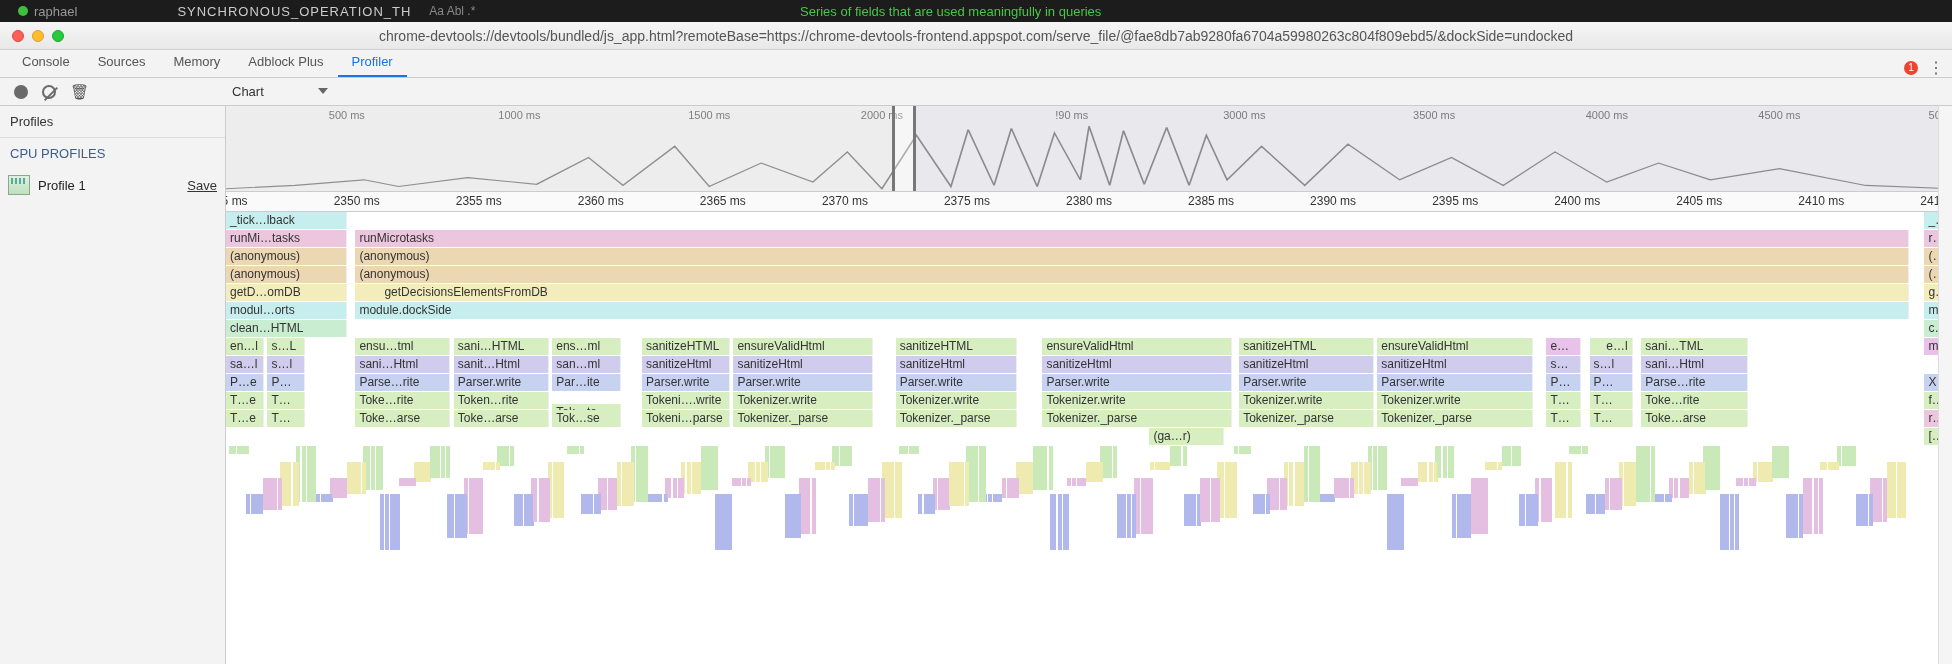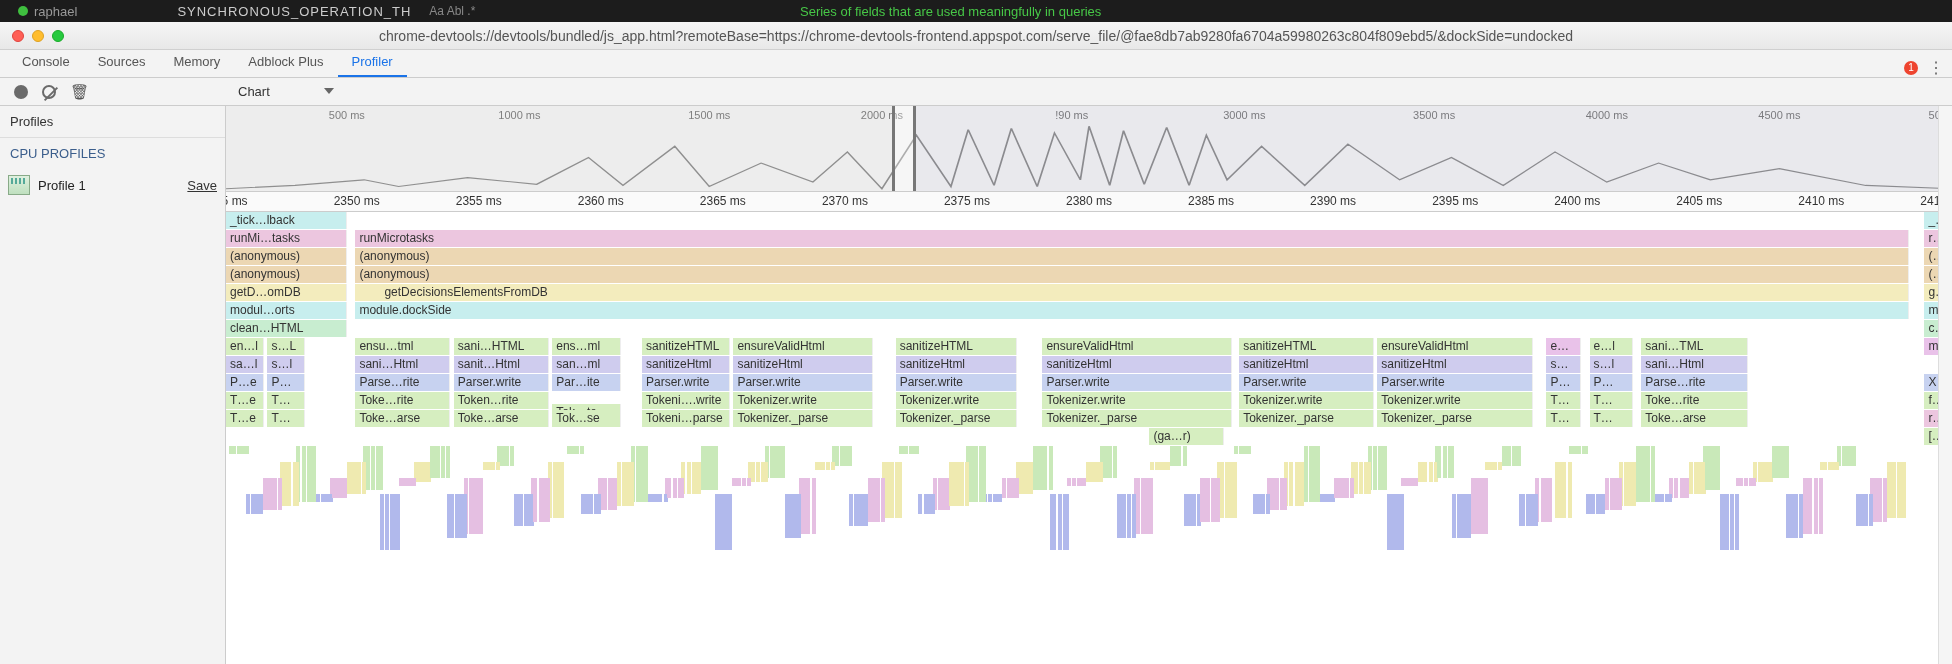--- a/index.html
+++ b/index.html
@@ -41,21 +41,21 @@
 
   
   .toolbar {
     height:28px; border-bottom:1px solid #ccc; display:flex; align-items:center; background:#f3f3f3;
   }
   .toolbar .left { width:226px; display:flex; align-items:center; gap:14px; padding-left:14px; color:#555;}
   .rec-dot{width:14px;height:14px;border-radius:50%;background:#6a6a6a;}
   .clear-ic{width:14px;height:14px;border:2px solid #6a6a6a;border-radius:50%;position:relative;}
   .clear-ic::after{content:"";position:absolute;left:6px;top:-2px;width:2px;height:18px;background:#6a6a6a;transform:rotate(45deg);}
   .trash-ic{color:#555;font-size:15px;}
-  .toolbar .viewsel { margin-left:6px; padding:2px 70px 2px 6px; color:#333; position:relative;}
+  .toolbar .viewsel { padding:2px 70px 2px 6px; color:#333; position:relative;}
   .toolbar .viewsel .caret{ position:absolute; right:6px; top:6px; width:0;height:0;border-left:5px solid transparent;border-right:5px solid transparent;border-top:6px solid #666;}
 
   
   .main { display:flex; height:calc(664px - 22px - 28px - 28px - 28px); }
   .sidebar {
     width:226px; border-right:1px solid #ccc; background:#f3f3f3;
   }
   .sidebar .hdr{ padding:8px 10px; color:#333; border-bottom:1px solid #ddd;}
   .sidebar .sect{ padding:8px 10px; color:#3b5e8c; font-weight:500;}
   .sidebar .item{ display:flex; align-items:center; padding:6px 8px; gap:8px; background:#f3f3f3;}
@@ -796,21 +796,21 @@
           <div class="fcell c-lgrn" style="left: 7.5%; width: 5.5%;">ensu…tml</div>
           <div class="fcell c-lgrn" style="left: 13.2%; width: 5.5%;">sani…HTML</div>
           <div class="fcell c-lgrn" style="left: 18.9%; width: 4%;">ens…ml</div>
           <div class="fcell c-lgrn" style="left: 24.1%; width: 5.1%;">sanitizeHTML</div>
           <div class="fcell c-lgrn" style="left: 29.4%; width: 8.1%;">ensureValidHtml</div>
           <div class="fcell c-lgrn" style="left: 38.8%; width: 7%;">sanitizeHTML</div>
           <div class="fcell c-lgrn" style="left: 47.3%; width: 11%;">ensureValidHtml</div>
           <div class="fcell c-lgrn" style="left: 58.7%; width: 7.8%;">sanitizeHTML</div>
           <div class="fcell c-lgrn" style="left: 66.7%; width: 9%;">ensureValidHtml</div>
           <div class="fcell c-mag" style="left: 76.5%; width: 2%;">e…</div>
-          <div class="fcell c-lgrn" style="left: 79%; width: 2.5%;">e…l</div>
+          <div class="fcell c-lgrn" style="left: 79%; width: 2.5%; text-align: right;">e…l</div>
           <div class="fcell c-lgrn" style="left: 82%; width: 6.2%;">sani…TML</div>
           <div class="fcell c-mag" style="left: 98.4%; width: 1.6%;">m…</div>
         </div>
         <div class="frow" style="top: 144px;">
           <div class="fcell c-lil" style="left: 0%; width: 2.2%;">sa…l</div>
           <div class="fcell c-lil" style="left: 2.4%; width: 2.2%;">s…l</div>
           <div class="fcell c-lil" style="left: 7.5%; width: 5.5%;">sani…Html</div>
           <div class="fcell c-lil" style="left: 13.2%; width: 5.5%;">sanit…Html</div>
           <div class="fcell c-lil" style="left: 18.9%; width: 4%;">san…ml</div>
           <div class="fcell c-lil" style="left: 24.1%; width: 5.1%;">sanitizeHtml</div>

